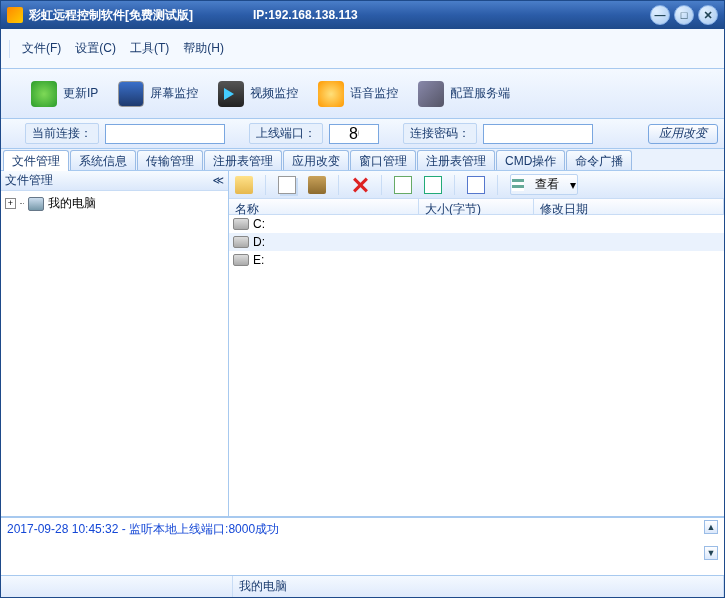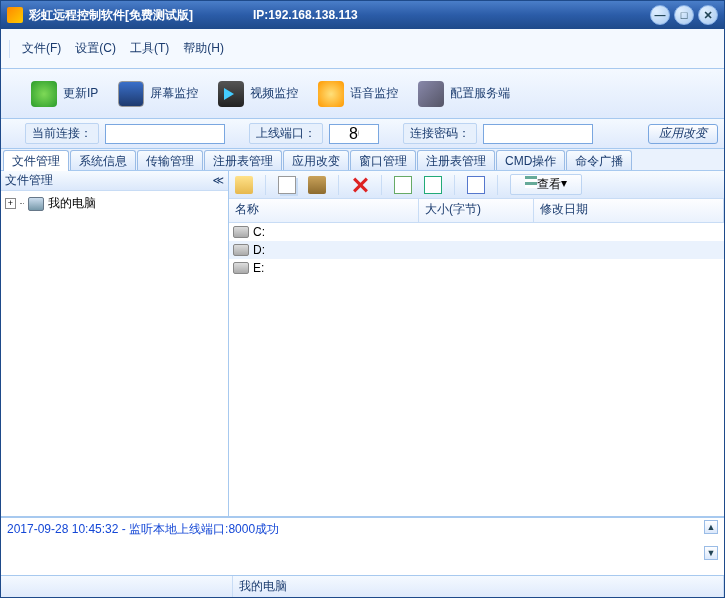--- a/index.html
+++ b/index.html
@@ -43,24 +43,24 @@
 .ricon { width: 18px; height: 18px; }
 .ri-folder{background:linear-gradient(#ffe28a,#e6b84e);border-radius:2px;}
 .ri-copy{background:#fff;border:1px solid #999;box-shadow:2px 2px 0 #c8dcf5;}
 .ri-paste{background:linear-gradient(#c9a25a,#8d6b2e);border-radius:2px;}
 .ri-x{ position:relative;}
 .ri-x::before,.ri-x::after{content:"";position:absolute;left:8px;top:0;width:3px;height:18px;background:#d22;transform:rotate(45deg);}
 .ri-x::after{transform:rotate(-45deg);}
 .ri-new{background:#fff;border:1px solid #6a6;}
 .ri-dl{background:#fff;border:1px solid #2a7;}
 .ri-run{background:#fff;border:1px solid #57c;}
-.viewbtn{display:flex;align-items:flex-start;gap:0;border:1px solid #bcd4f2;padding:1px 14px;border-radius:2px;background:linear-gradient(#fefeff,#e7f0fc);}
+.viewbtn{display:flex;align-items:center;gap:11px;border:1px solid #bcd4f2;padding:1px 1px;border-radius:2px;background:linear-gradient(#fefeff,#e7f0fc);}
 .viewbtn .sq{width:12px;height:12px;background:repeating-linear-gradient(#6a9 0 3px,#fff 3px 6px);}
 .sep{width:1px;height:20px;background:#c8dcf5;}
-.listhdr { height: 24px; display: flex; border-bottom: 1px solid #c8dcf5; background: linear-gradient(#fdfdff,#eaf2fd); font-size:12px;}
+.listhdr { height: 16px; display: flex; border-bottom: 1px solid #c8dcf5; background: linear-gradient(#fdfdff,#eaf2fd); font-size:12px;}
 .listhdr .col { border-right: 1px solid #c8dcf5; padding: 2px 6px; color:#1a3b6e;}
 .c1{width:190px;} .c2{width:115px;} .c3{flex:1;}
 .listbody { flex:1; overflow:auto; background:#fff; font-size:12px;}
 .row { display:flex; align-items:center; height:18px;}
 .row .drv{width:16px;height:12px;background:linear-gradient(#ddd,#aaa);border:1px solid #888;border-radius:2px;margin:0 4px 0 4px;}
 .row.sel{background:#eaf2fd;}
 .logarea { height: 58px; border-top:1px solid #a7c9ef; background:#fff; padding:3px 6px; color:#1447d6; font-size:12px; position:relative;}
 .logarea .upd{position:absolute;right:4px;top:2px;width:16px;height:40px;display:flex;flex-direction:column;justify-content:space-between;}
 .logarea .upd div{width:14px;height:14px;border:1px solid #9abce6;background:linear-gradient(#fefeff,#dbe8fb);font-size:9px;text-align:center;line-height:12px;color:#245;}
 .statusbar { height: 22px; background: linear-gradient(to bottom, #f4f9ff, #dfeafc); border-top:1px solid #a7c9ef; display:flex; align-items:center; font-size:12px; color:#1a3b6e;}

